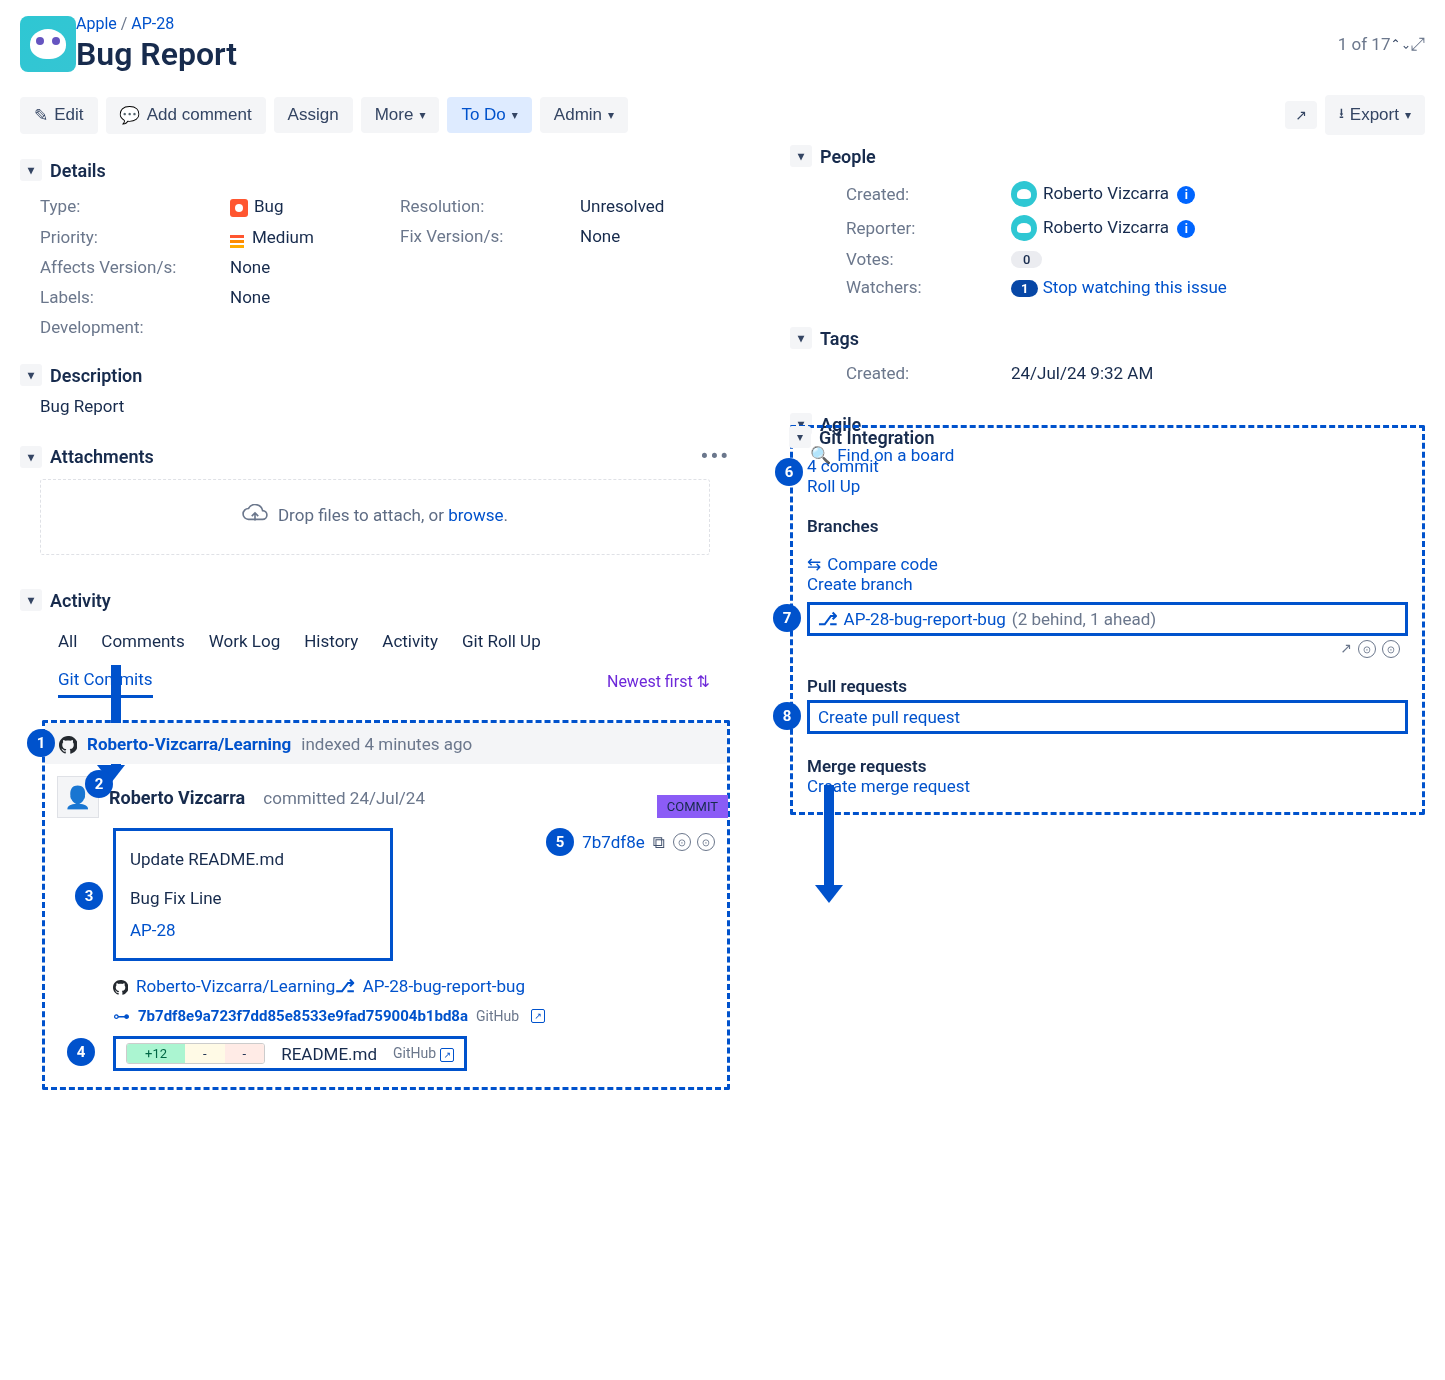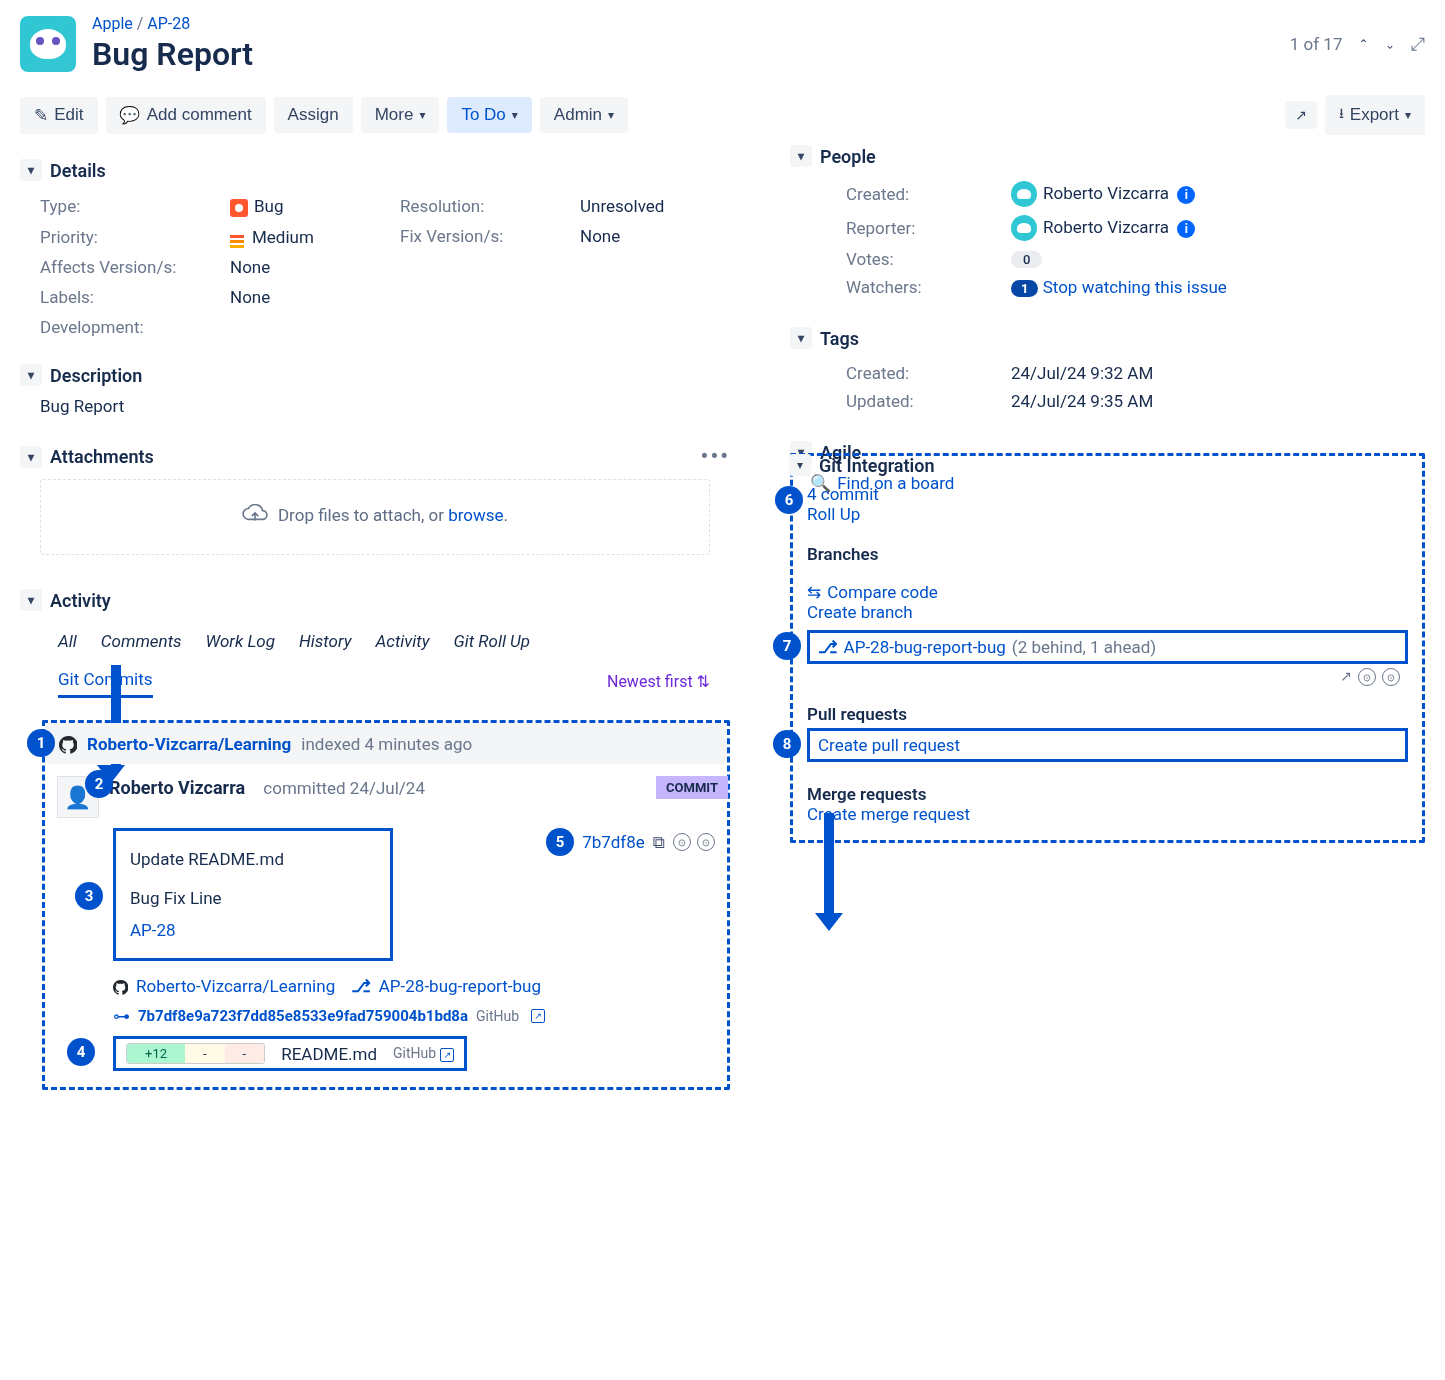--- a/index.html
+++ b/index.html
@@ -9,21 +9,21 @@
     font-size: 17px;
     color: #172B4D;
     background: #fff;
     padding: 14px 20px 40px;
     width: 1445px;
   }
   a, .link { color: #0052CC; text-decoration: none; cursor: pointer; }
   .row { display: flex; align-items: center; }
   .between { justify-content: space-between; }
   .gap { gap: 8px; }
-  .gap16 { gap: 16px; }
+  .gap16 { gap: 0; }
   .muted { color: #6B778C; }
   .btn {
     background: #f4f5f7;
     border: none;
     border-radius: 4px;
     padding: 8px 14px;
     cursor: pointer;
     font-size: 17px;
     color: #344563;
     display:inline-flex;align-items:center;gap:6px;
@@ -44,21 +44,21 @@
   .tab.active { color:#0052CC;border-bottom:3px solid #0052CC;margin-bottom:-2px; }
   .sort { color:#6d28d9;cursor:pointer;font-size:16px; }
   .dashed { border:3px dashed #0052CC;border-radius:2px; }
   .repo-head { background:#f4f5f7;padding:10px 14px;display:flex;align-items:center;gap:10px; }
   .bubble { width:28px;height:28px;border-radius:50%;background:#0052CC;color:#fff;display:flex;align-items:center;justify-content:center;font-weight:700;font-size:15px;flex:0 0 28px; }
   .msgbox { border:3px solid #0052CC;padding:12px 14px;background:#fff;line-height:1.9; }
   .commitbody { padding:0 12px 16px 52px; }
   .avatar-sq { width:42px;height:42px;background:#f4f5f7;border:1px solid #DFE1E6;color:#97A0AF;display:flex;align-items:center;justify-content:center;font-size:22px; }
   .avatar-round { width:26px;height:26px;border-radius:50%;background:#2EC7D3;display:inline-flex;align-items:center;justify-content:center;margin-right:6px;position:relative; }
   .avatar-round::after{content:"";width:14px;height:10px;background:#fff;border-radius:50% 50% 30% 30%;}
-  .badge-dark { background:#c4b5fd;color:#172B4D;font-weight:700;padding:4px 10px;border-radius:0;font-size:13px;}
+  .badge-dark { background:#8b5cf6;color:#172B4D;font-weight:400;padding:4px 10px;border-radius:0;font-size:13px;margin-top:19px;}
   .badge-pill { background:#EBECF0;border-radius:10px;padding:1px 12px;font-size:13px;font-weight:500;}
   .badge-blue { background:#0747A6;color:#fff;border-radius:10px;padding:1px 10px;font-size:13px;font-weight:700;}
   .info-i{width:18px;height:18px;border-radius:50%;background:#0065FF;color:#fff;font-weight:700;font-size:12px;display:inline-flex;align-items:center;justify-content:center;margin-left:4px;}
   .diff { display:inline-flex;border:1px solid #ccc;border-radius:3px;overflow:hidden;font-size:13px; }
   .diff>span{padding:2px 18px;}
   .diff .add{background:#ABF5D1;color:#006644;}
   .diff .sub{background:#FFFAE6;}
   .diff .del{background:#FFEBE6;}
   .fileline{border:3px solid #0052CC;padding:4px 10px;display:inline-flex;align-items:center;gap:16px;margin-top:10px; }
   .sel{border:3px solid #0052CC;padding:4px 8px;display:flex;align-items:center;gap:6px;}
@@ -214,21 +214,21 @@
     <div class="arrow" style="left:86px;top:520px;">
       <div class="arrow-line" style="height:100px;margin:0 auto;"></div>
       <div class="arrow-head" style="margin-left:-9px;"></div>
     </div>
 
     <div class="section-head" style="margin-top:34px;">
           <span class="collapse">▾</span>
           <span>Activity</span>
         </div>
 
-    <div class="row between" style="padding:0 20px 0 38px;font-style:italic;">
+    <div class="row between" style="padding:0 20px 0 38px;">
       <div class="tabs">
         <span class="tab">All</span>
         <span class="tab">Comments</span>
         <span class="tab">Work Log</span>
         <span class="tab">History</span>
         <span class="tab">Activity</span>
         <span class="tab">Git Roll Up</span>
       </div>
     </div>
     <div class="row between" style="padding:0 20px 0 38px;margin-top:6px;">
@@ -348,24 +348,20 @@
 
     <div class="section-head" style="margin-top:26px;">
           <span class="collapse">▾</span>
           <span>Tags</span>
         </div>
     <div style="padding-left:56px;">
       <div class="dates-row">
             <span class="l">Created:</span>
             <span>24/Jul/24 9:32 AM</span>
           </div>
-      <div class="dates-row">
-            <span class="l">Updated:</span>
-            <span>24/Jul/24 9:35 AM</span>
-          </div>
     </div>
 
     <div class="section-head" style="margin-top:26px;">
           <span class="collapse">▾</span>
           <span>Agile</span>
         </div>
     <div style="padding-left:20px;"><a class="link"><span style="color:#0052CC;margin-right:6px;">🔍</span><span>Find on a board</span></a></div>
 
     <div class="arrow" style="left:40px;top:420px;position:relative;margin-top:-60px;margin-bottom:-40px;">
       <div style="position:absolute;left:-6px;top:-40px;">

